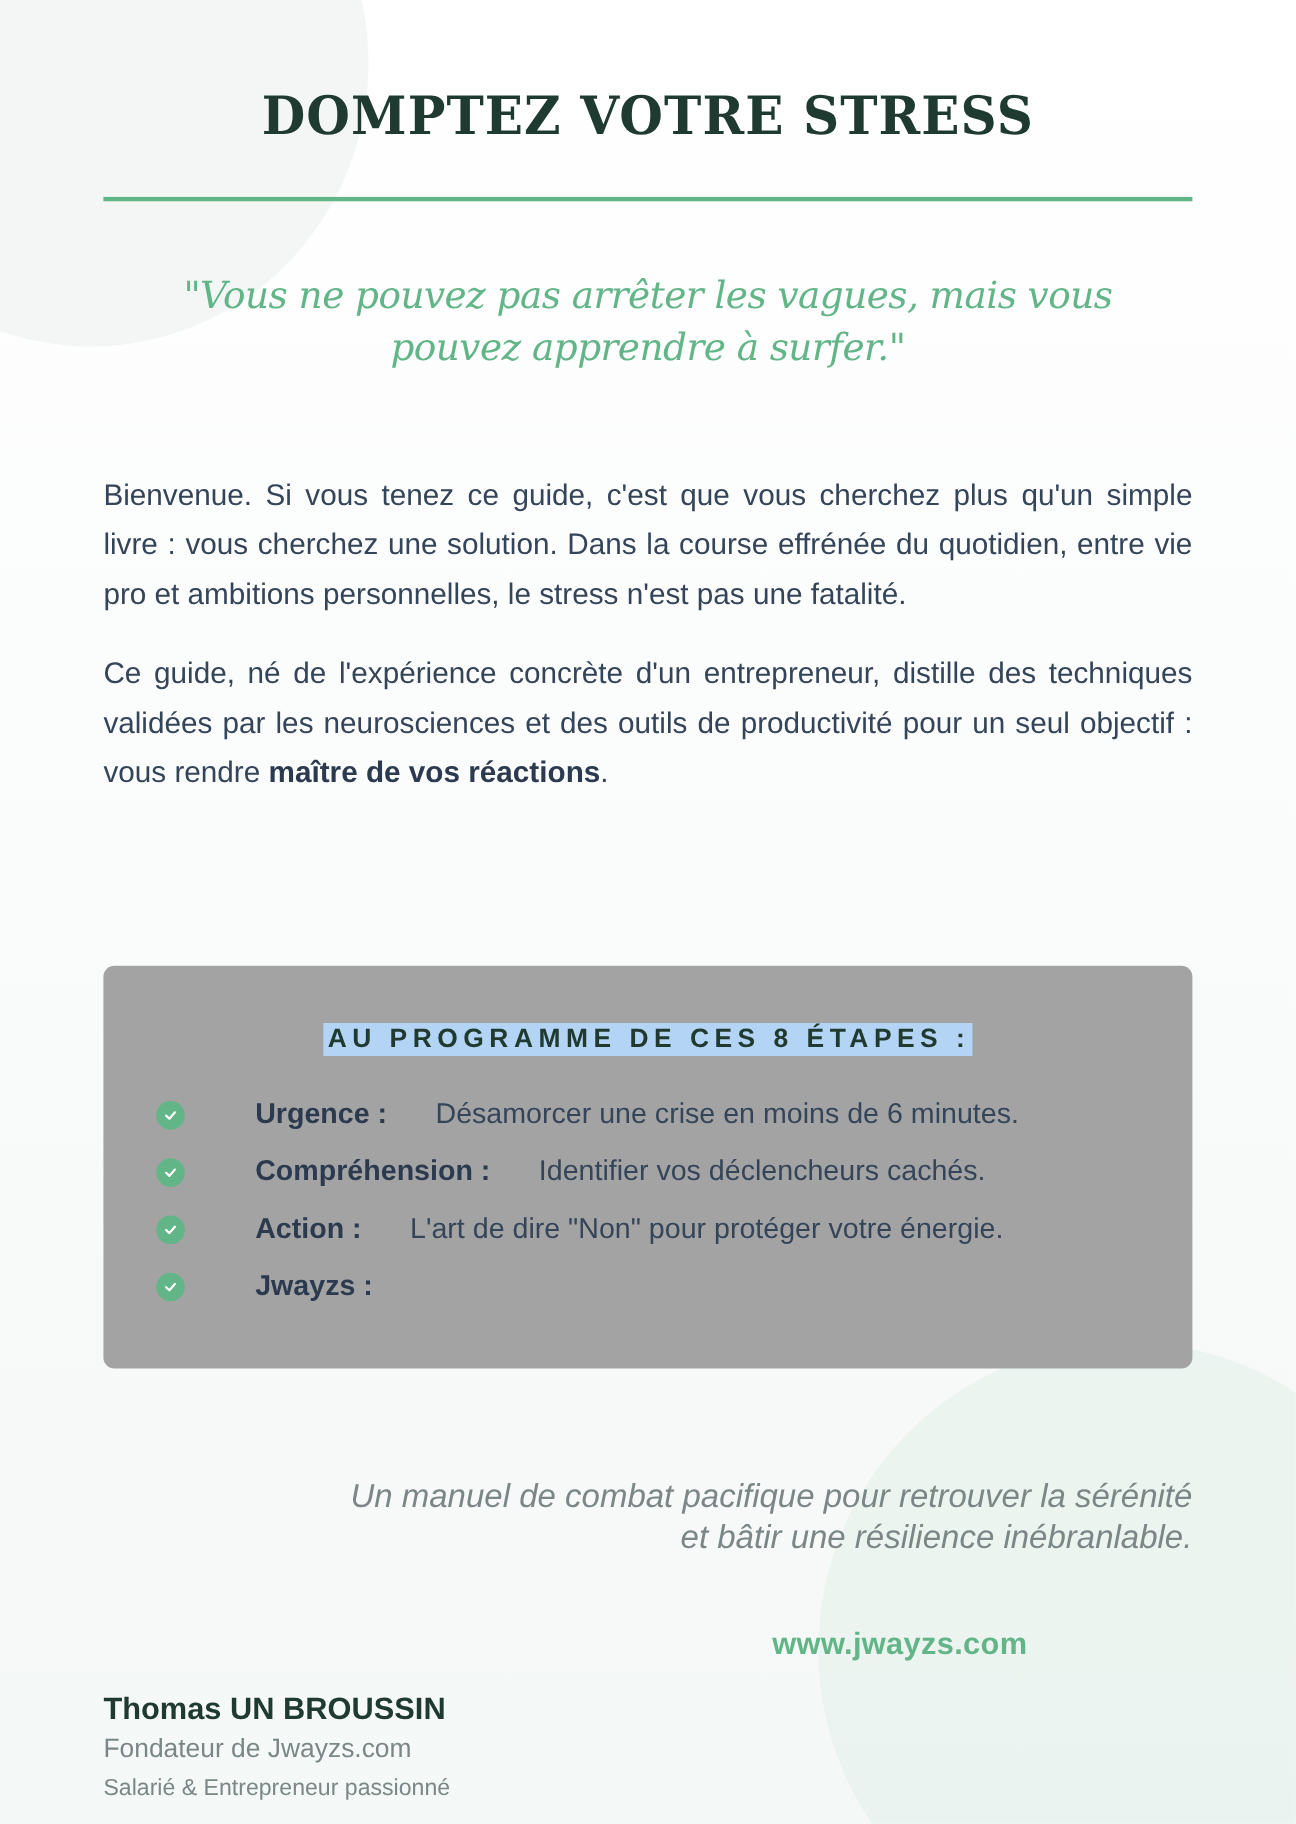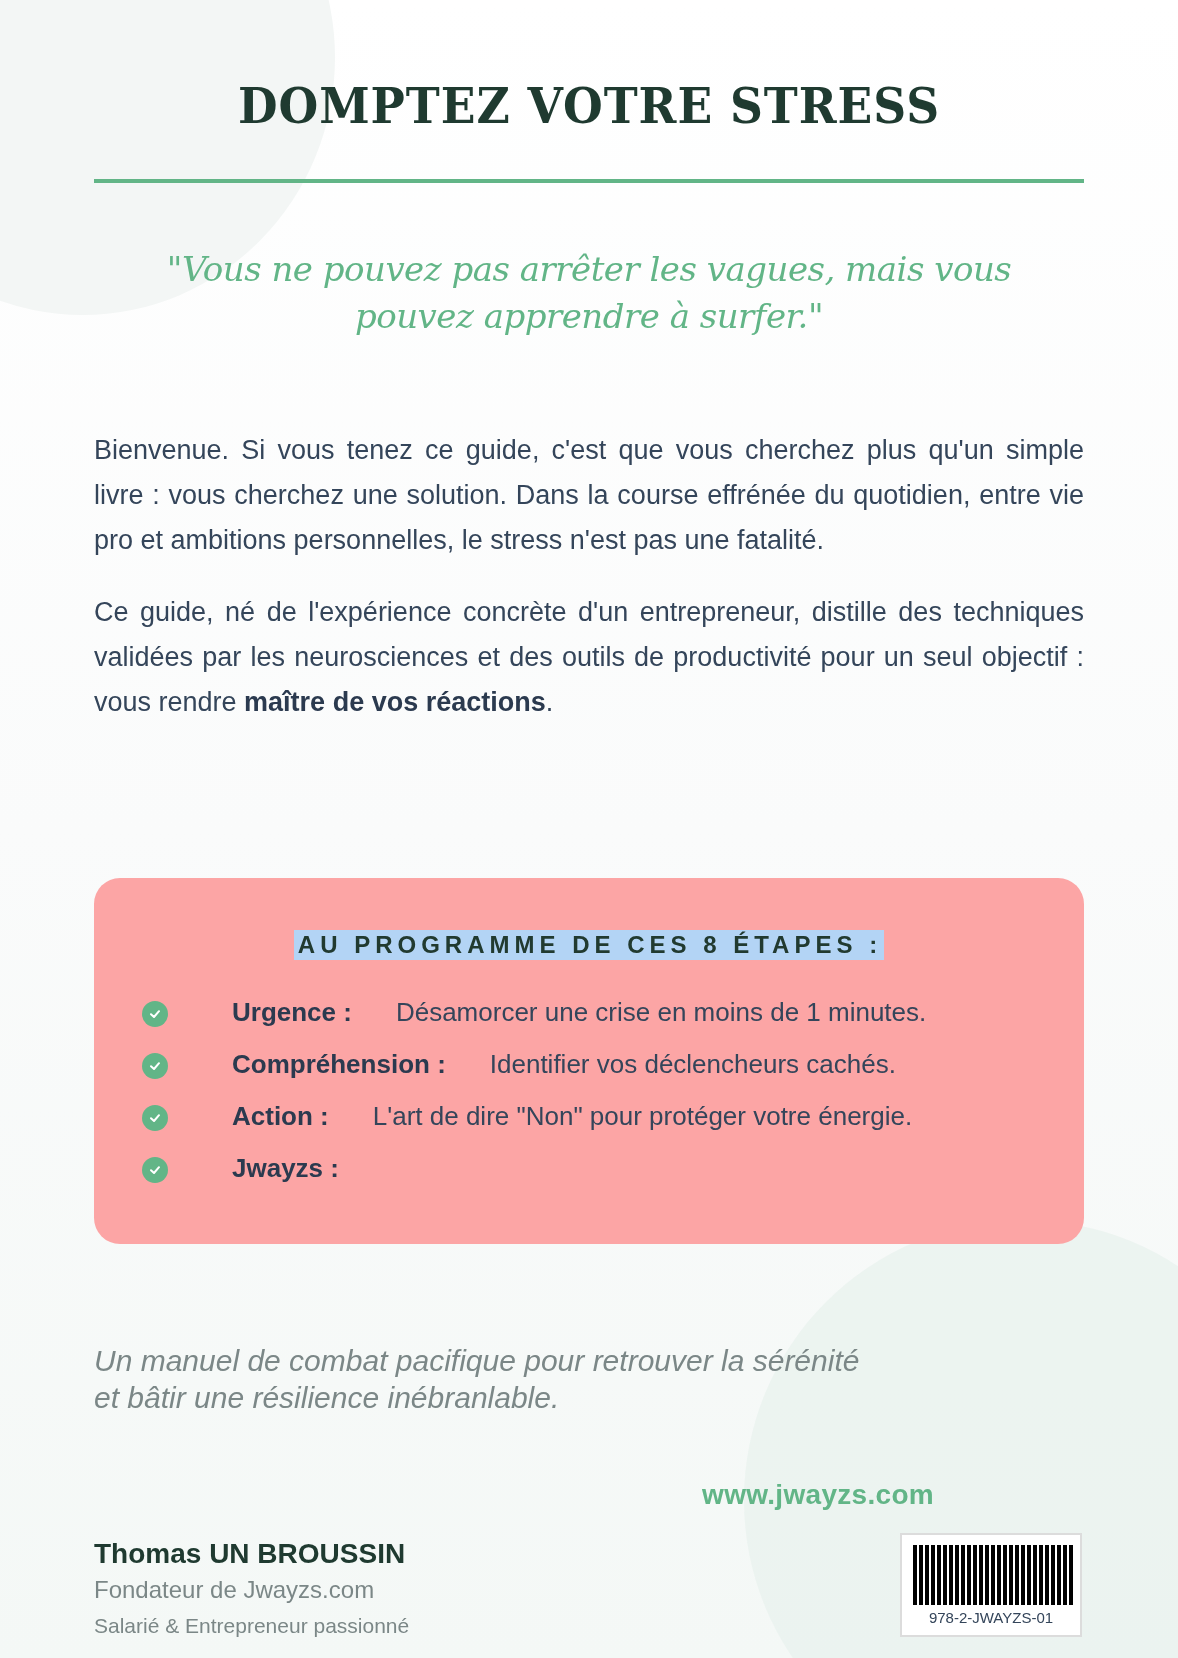--- a/index.html
+++ b/index.html
@@ -36,40 +36,40 @@
     .intro {
       position: absolute; left: 94px; width: 990px; top: 428px;
       font-family: "Liberation Sans", sans-serif; font-size: 27px; line-height: 45px;
       color: #34455a; text-align: justify;
     }
     .intro p { margin: 0 0 27px 0; }
     .intro strong { color: #2b3a4f; font-weight: bold; }
 
     .program {
       position: absolute; left: 94px; top: 878px; width: 990px; height: 366px;
-      border-radius: 26px; background: #fca5a5;
+      border-radius: 10px; background: #a3a3a3;
     }
     .program-title {
       position: absolute; left: 0; width: 990px; top: 52px; text-align: center;
     }
     .program-title span {
       display: inline-block; background: #b3d4f5; color: #213a30;
       font-family: "Liberation Sans", sans-serif; font-weight: bold; font-size: 24px;
       letter-spacing: 5px; padding: 1px 2px 1px 4px; line-height: 28px;
     }
     .program-list { position: absolute; left: 48px; top: 108px; list-style: none; margin: 0; padding: 0; }
     .program-item { display: flex; align-items: center; height: 52px; font-size: 26px; color: #34455a; gap: 44px; }
     .check {
       width: 26px; height: 26px; border-radius: 50%; background: #62b587; flex: none;
       display: flex; align-items: center; justify-content: center; margin-right: 20px; margin-top: 4px;
     }
     .item-label { font-weight: bold; color: #2b3a4f; }
 
     .tagline {
-      position: absolute; left: 94px; width: 990px; top: 1342px; text-align: left;
+      position: absolute; left: 94px; width: 990px; top: 1342px; text-align: right;
       font-family: "Liberation Sans", sans-serif; font-style: italic; font-size: 30px;
       line-height: 37px; color: #7b8787; margin: 0;
     }
     .website {
       position: absolute; right: 94px; top: 1479px; font-weight: bold; font-size: 28px;
       color: #62b587; letter-spacing: 0.3px;
     }
     .author-name {
       position: absolute; left: 94px; top: 1538px; font-weight: bold; font-size: 28px; color: #1f3a30;
     }
@@ -114,21 +114,21 @@
       <span>AU PROGRAMME DE CES 8 ÉTAPES :</span>
     </div>
     <ul class="program-list">
       <li class="program-item">
         <span class="check">
             <svg width="14" height="14" viewBox="0 0 14 14">
               <path d="M3 7.2 L6 10 L11 4.2" stroke="#fff" stroke-width="2" fill="none" stroke-linecap="round" stroke-linejoin="round"></path>
             </svg>
           </span>
         <span class="item-label">Urgence :</span>
-          <span>Désamorcer une crise en moins de 1 minutes.</span>
+          <span>Désamorcer une crise en moins de 6 minutes.</span>
       </li>
       <li class="program-item">
         <span class="check">
             <svg width="14" height="14" viewBox="0 0 14 14">
               <path d="M3 7.2 L6 10 L11 4.2" stroke="#fff" stroke-width="2" fill="none" stroke-linecap="round" stroke-linejoin="round"></path>
             </svg>
           </span>
         <span class="item-label">Compréhension :</span>
           <span>Identifier vos déclencheurs cachés.</span>
       </li>
@@ -156,17 +156,13 @@
     <span>Un manuel de combat pacifique pour retrouver la sérénité</span><br>
     <span>et bâtir une résilience inébranlable.</span>
   </p>
 
   <div class="website">www.jwayzs.com</div>
 
   <div class="author-name">Thomas UN BROUSSIN</div>
   <div class="author-role1">Fondateur de Jwayzs.com</div>
   <div class="author-role2">Salarié &amp; Entrepreneur passionné</div>
 
-  <div class="barcode">
-    <div class="bars"></div>
-    <div class="isbn">978-2-JWAYZS-01</div>
-  </div>
 </div>
 
 </body></html>

